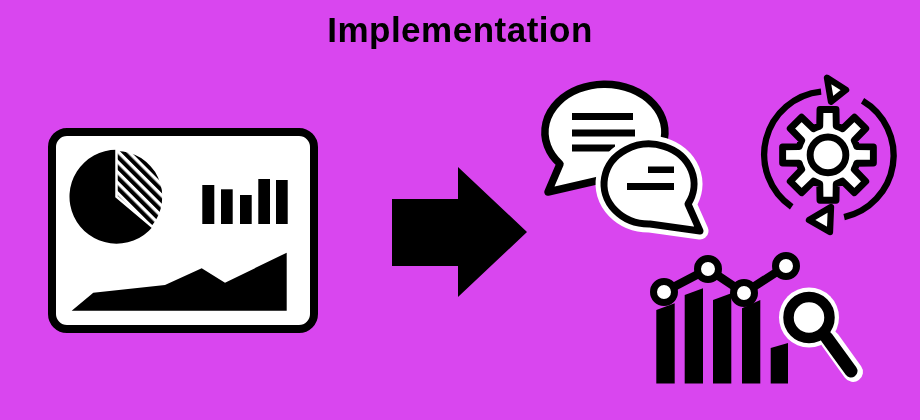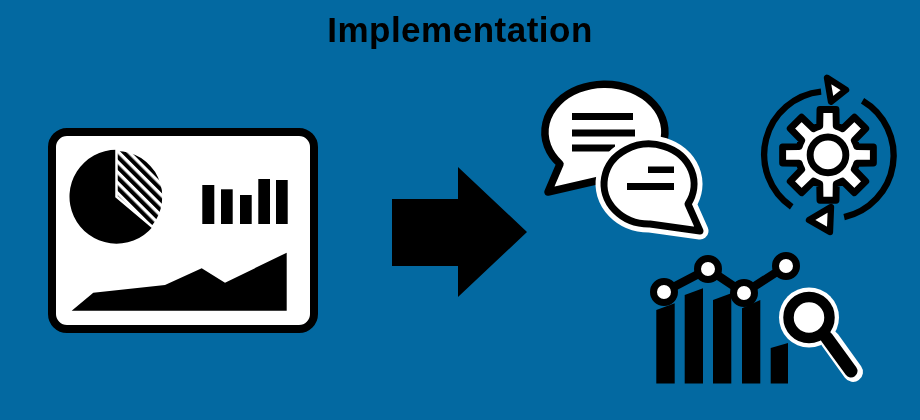--- a/index.html
+++ b/index.html
@@ -1,17 +1,17 @@
 <!DOCTYPE html>
 <html><head>
 <meta charset="utf-8">
 <style>
   html,body{margin:0;padding:0;background:#fff;}
   #stage{
-    position:relative;width:920px;height:420px;background:#0369a1;
+    position:relative;width:920px;height:420px;background:#d946ef;
     overflow:hidden;font-family:"Liberation Sans",sans-serif;
   }
   .title{
     position:absolute;top:10px;left:0;width:920px;text-align:center;
     font-size:35px;font-weight:bold;color:#000;letter-spacing:0.5px;
   }
   .abs{position:absolute;}
   svg{display:block;overflow:visible;}
 </style>
 </head>

